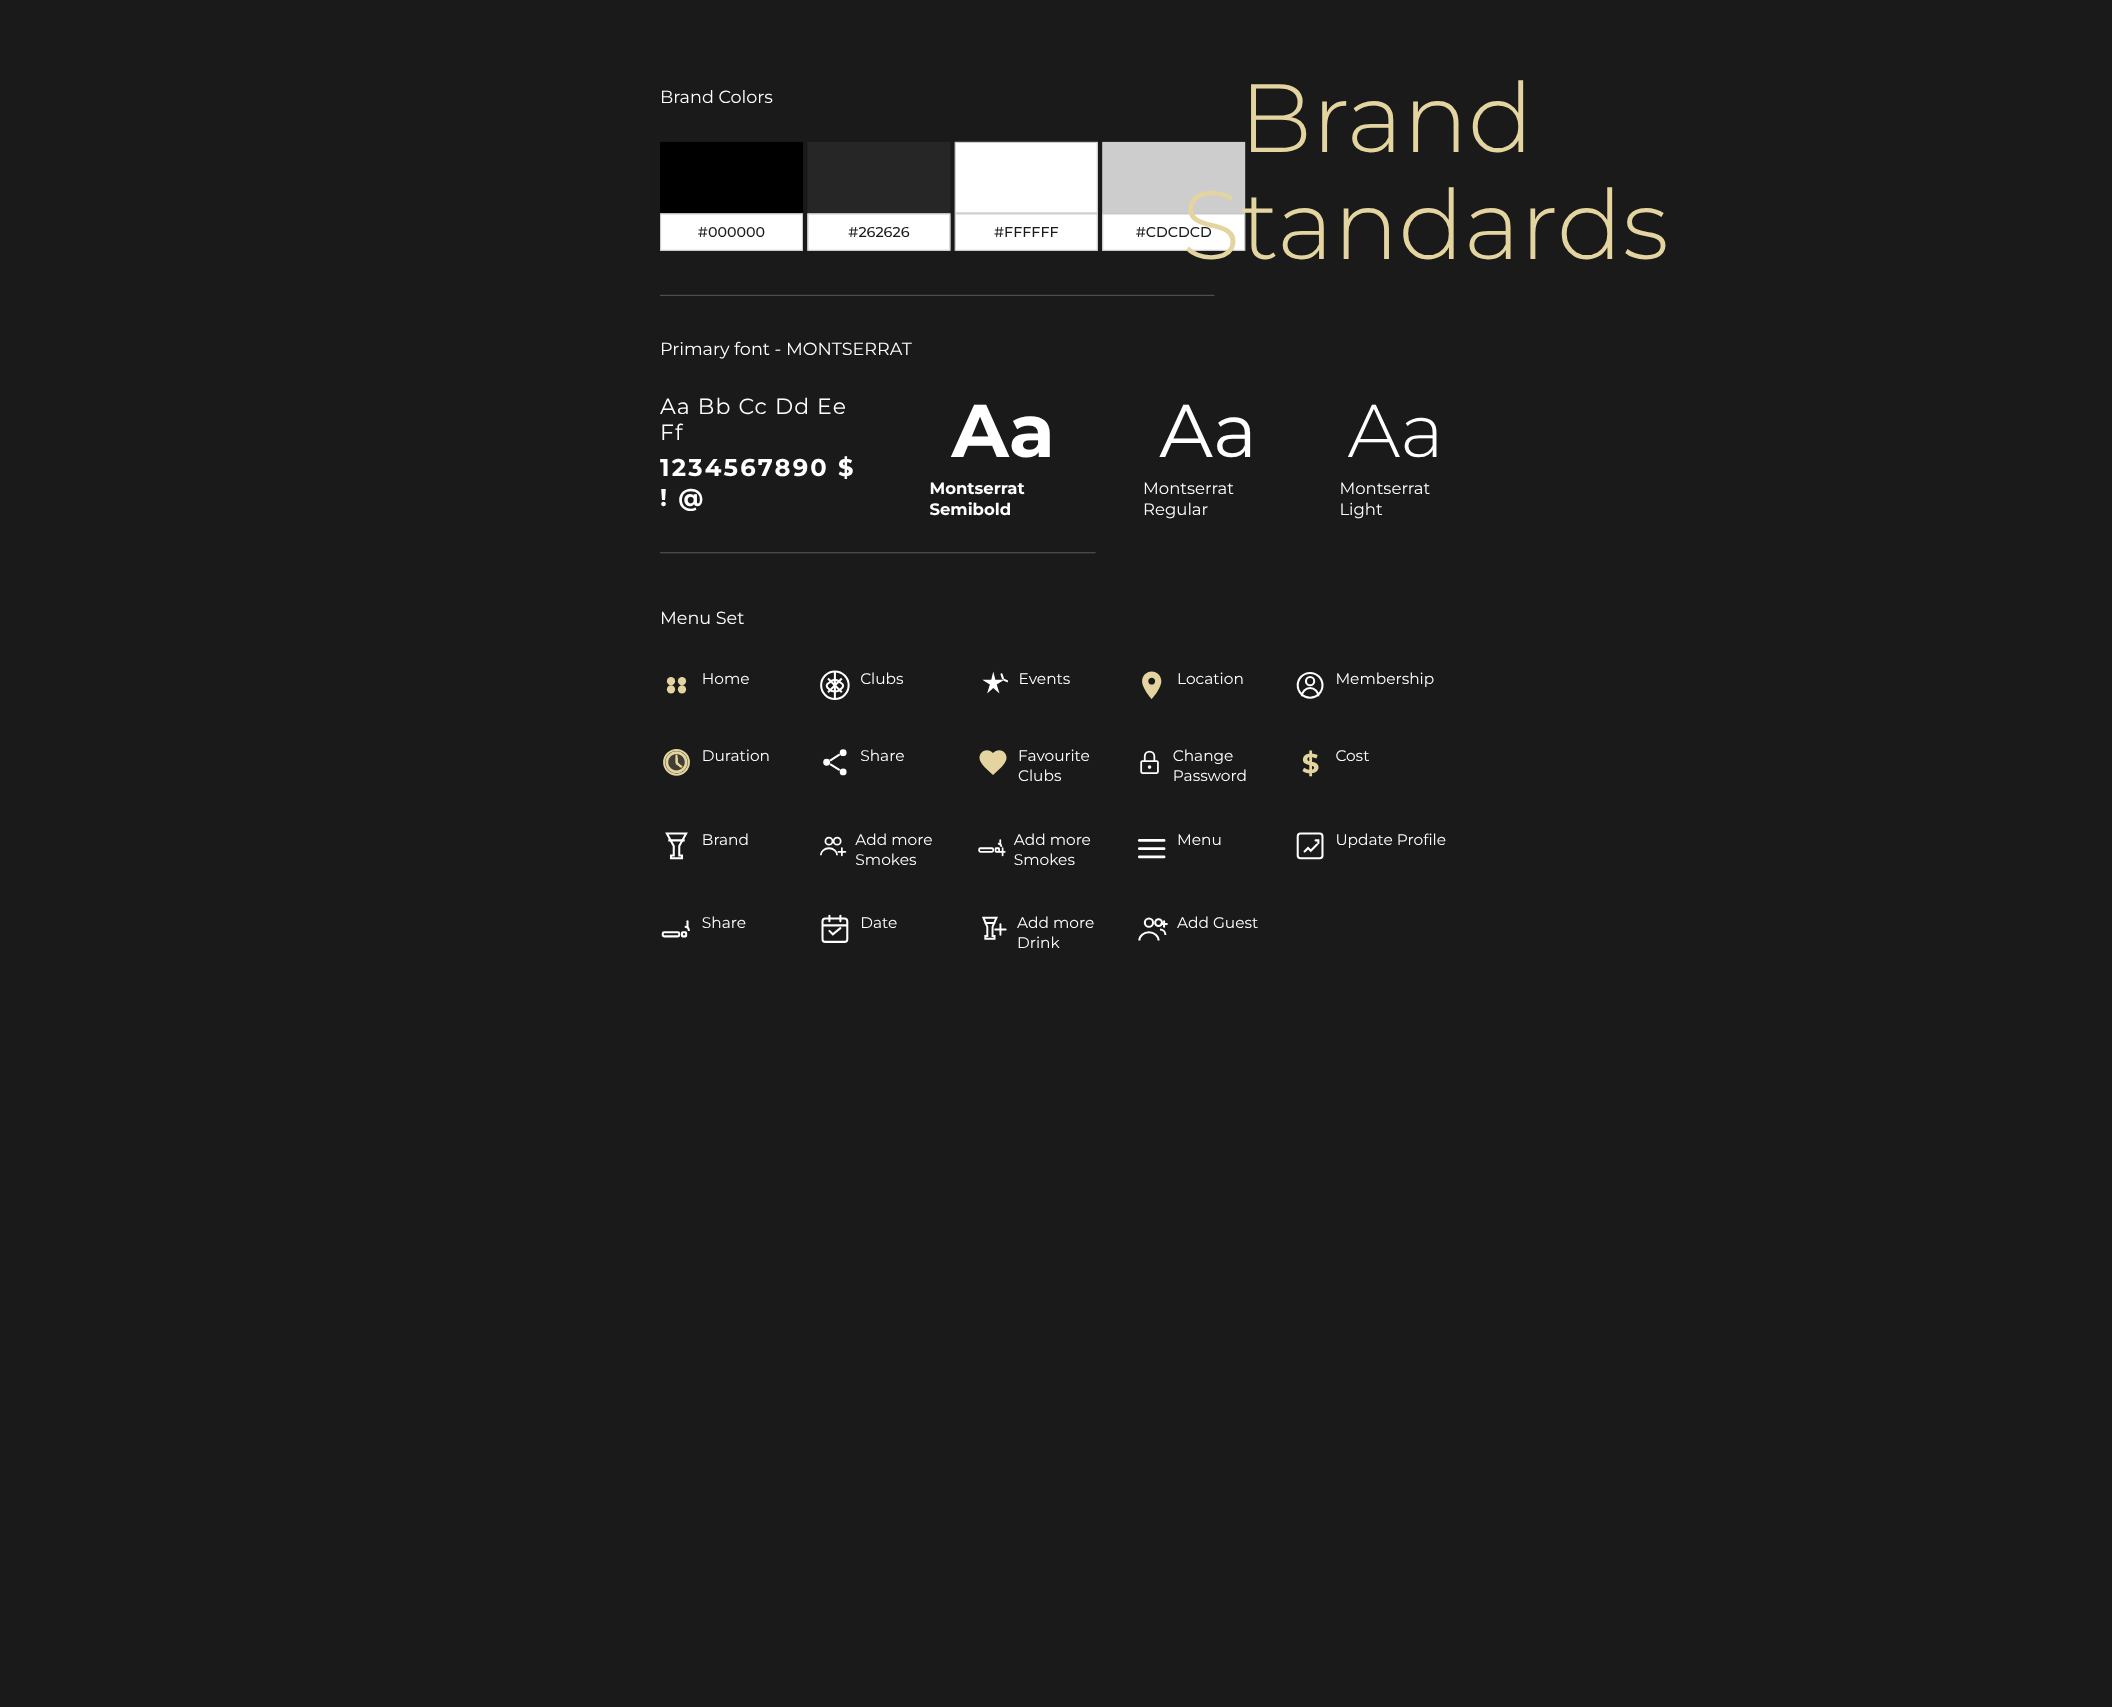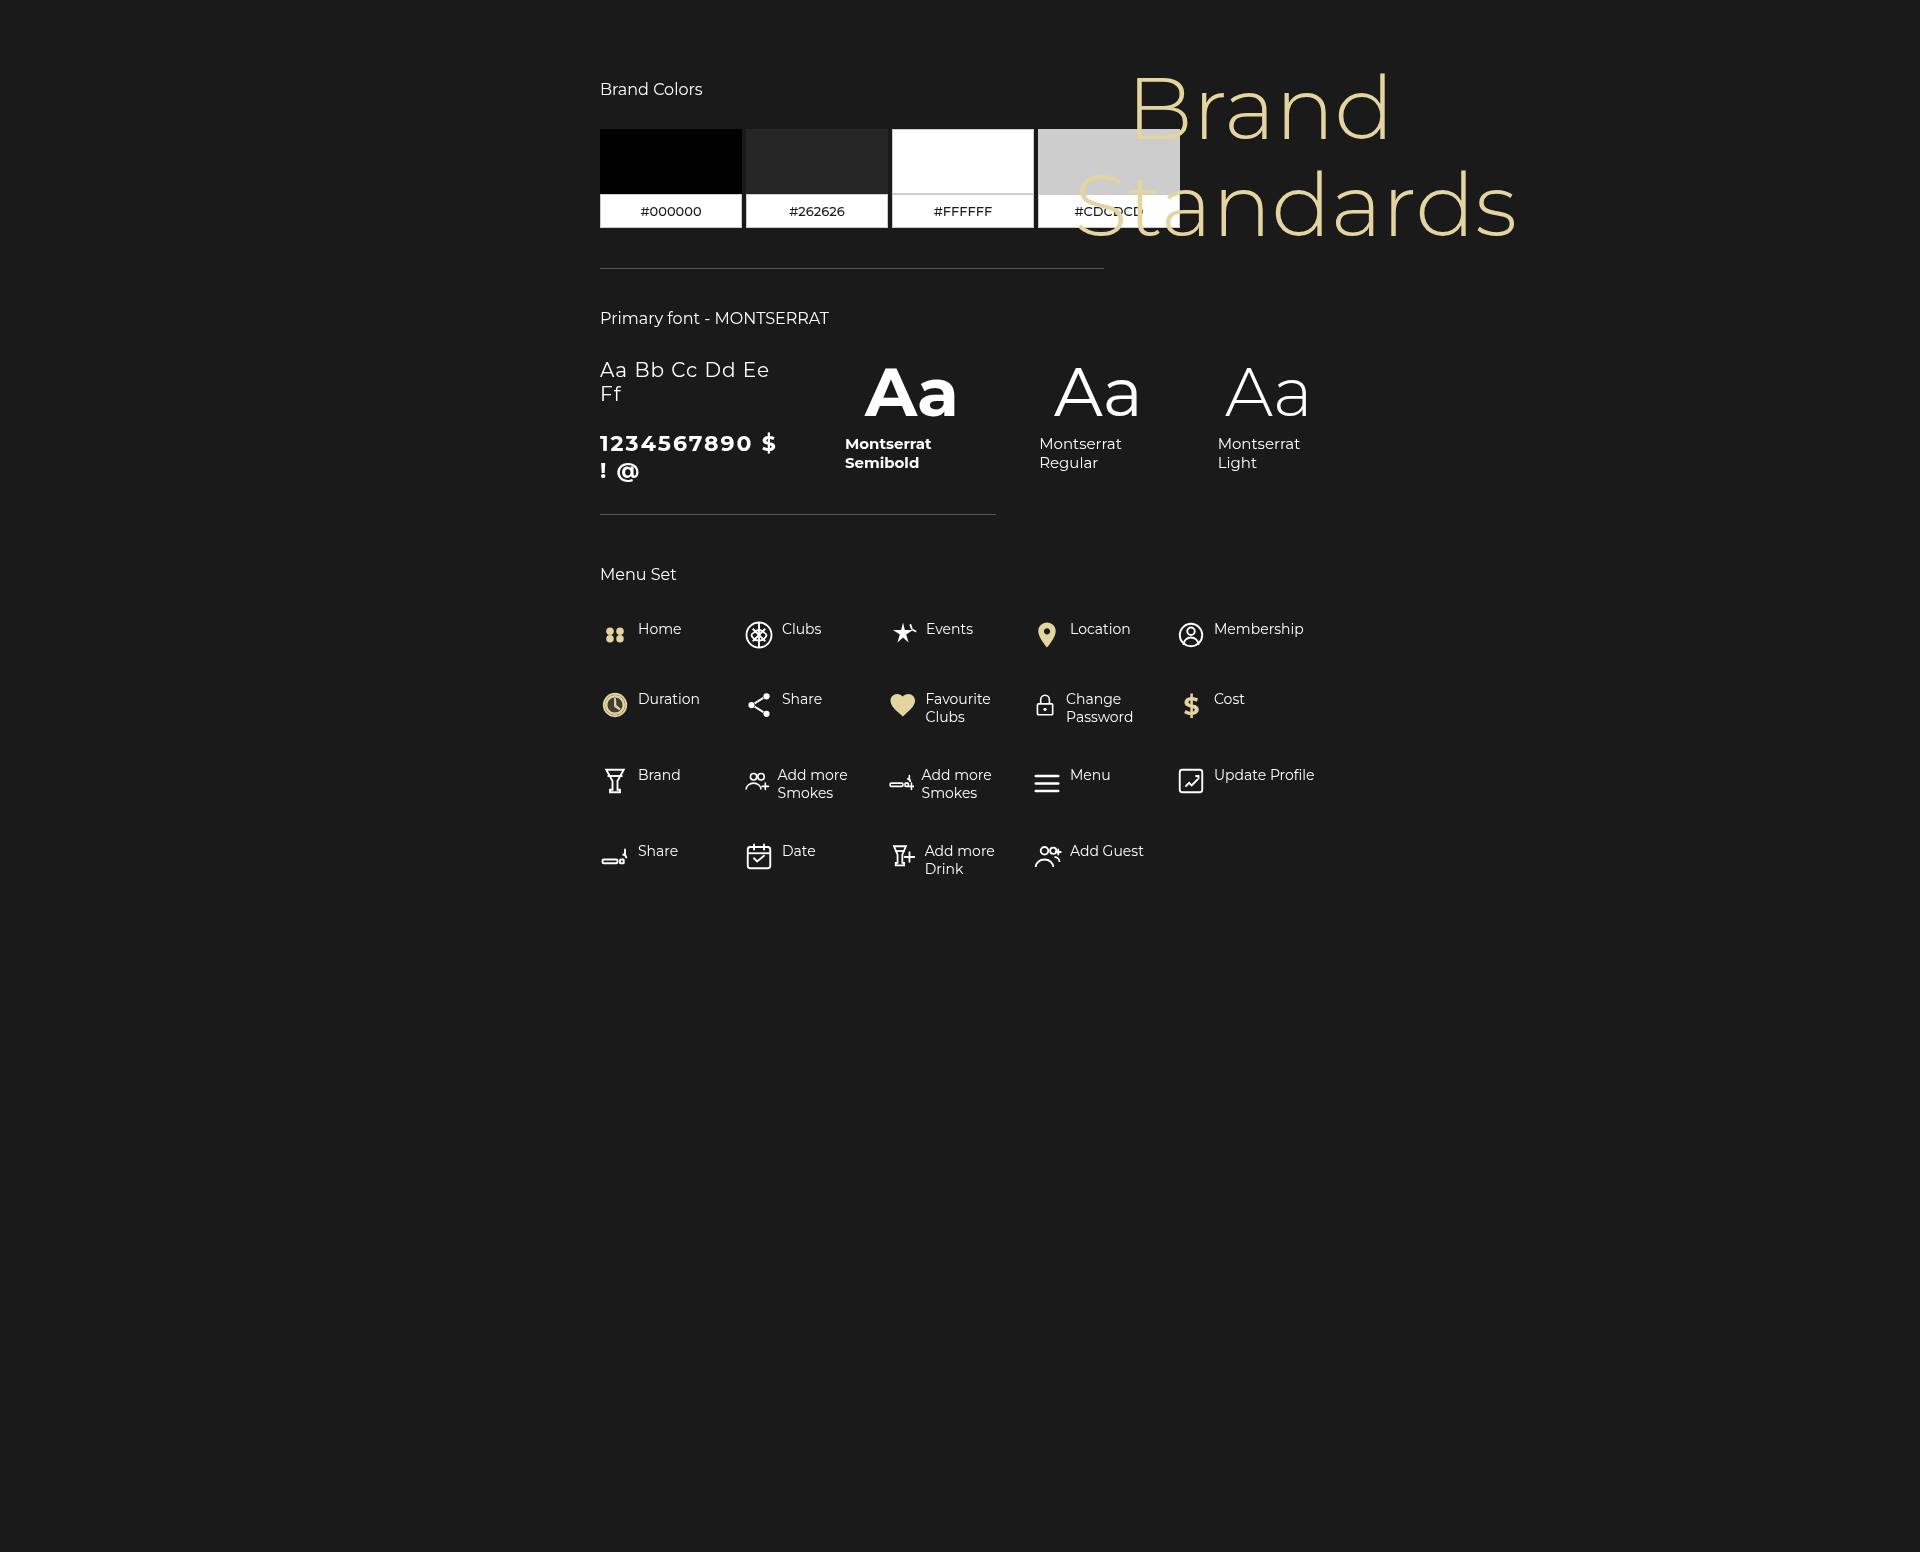--- a/index.html
+++ b/index.html
@@ -43,21 +43,21 @@
 
     .color-swatches {
       display: flex;
       gap: 4px;
       margin-bottom: 40px;
     }
 
     .color-swatch {
       display: flex;
       flex-direction: column;
-      width: 142px;
+      width: 130px;
     }
 
     .swatch-color {
       height: 65px;
       width: 100%;
     }
 
     .swatch-label {
       background: #ffffff;
       color: #1a1a1a;
@@ -91,21 +91,21 @@
     .font-showcase {
       display: flex;
       align-items: flex-start;
       gap: 60px;
       margin-bottom: 20px;
     }
 
     .font-chars {
       display: flex;
       flex-direction: column;
-      gap: 24px;
+      gap: 6px;
     }
 
     .font-chars-line1 {
       font-size: 20px;
       font-weight: 400;
       color: #ffffff;
       letter-spacing: 1px;
     }
 
     .font-chars-line2 {

